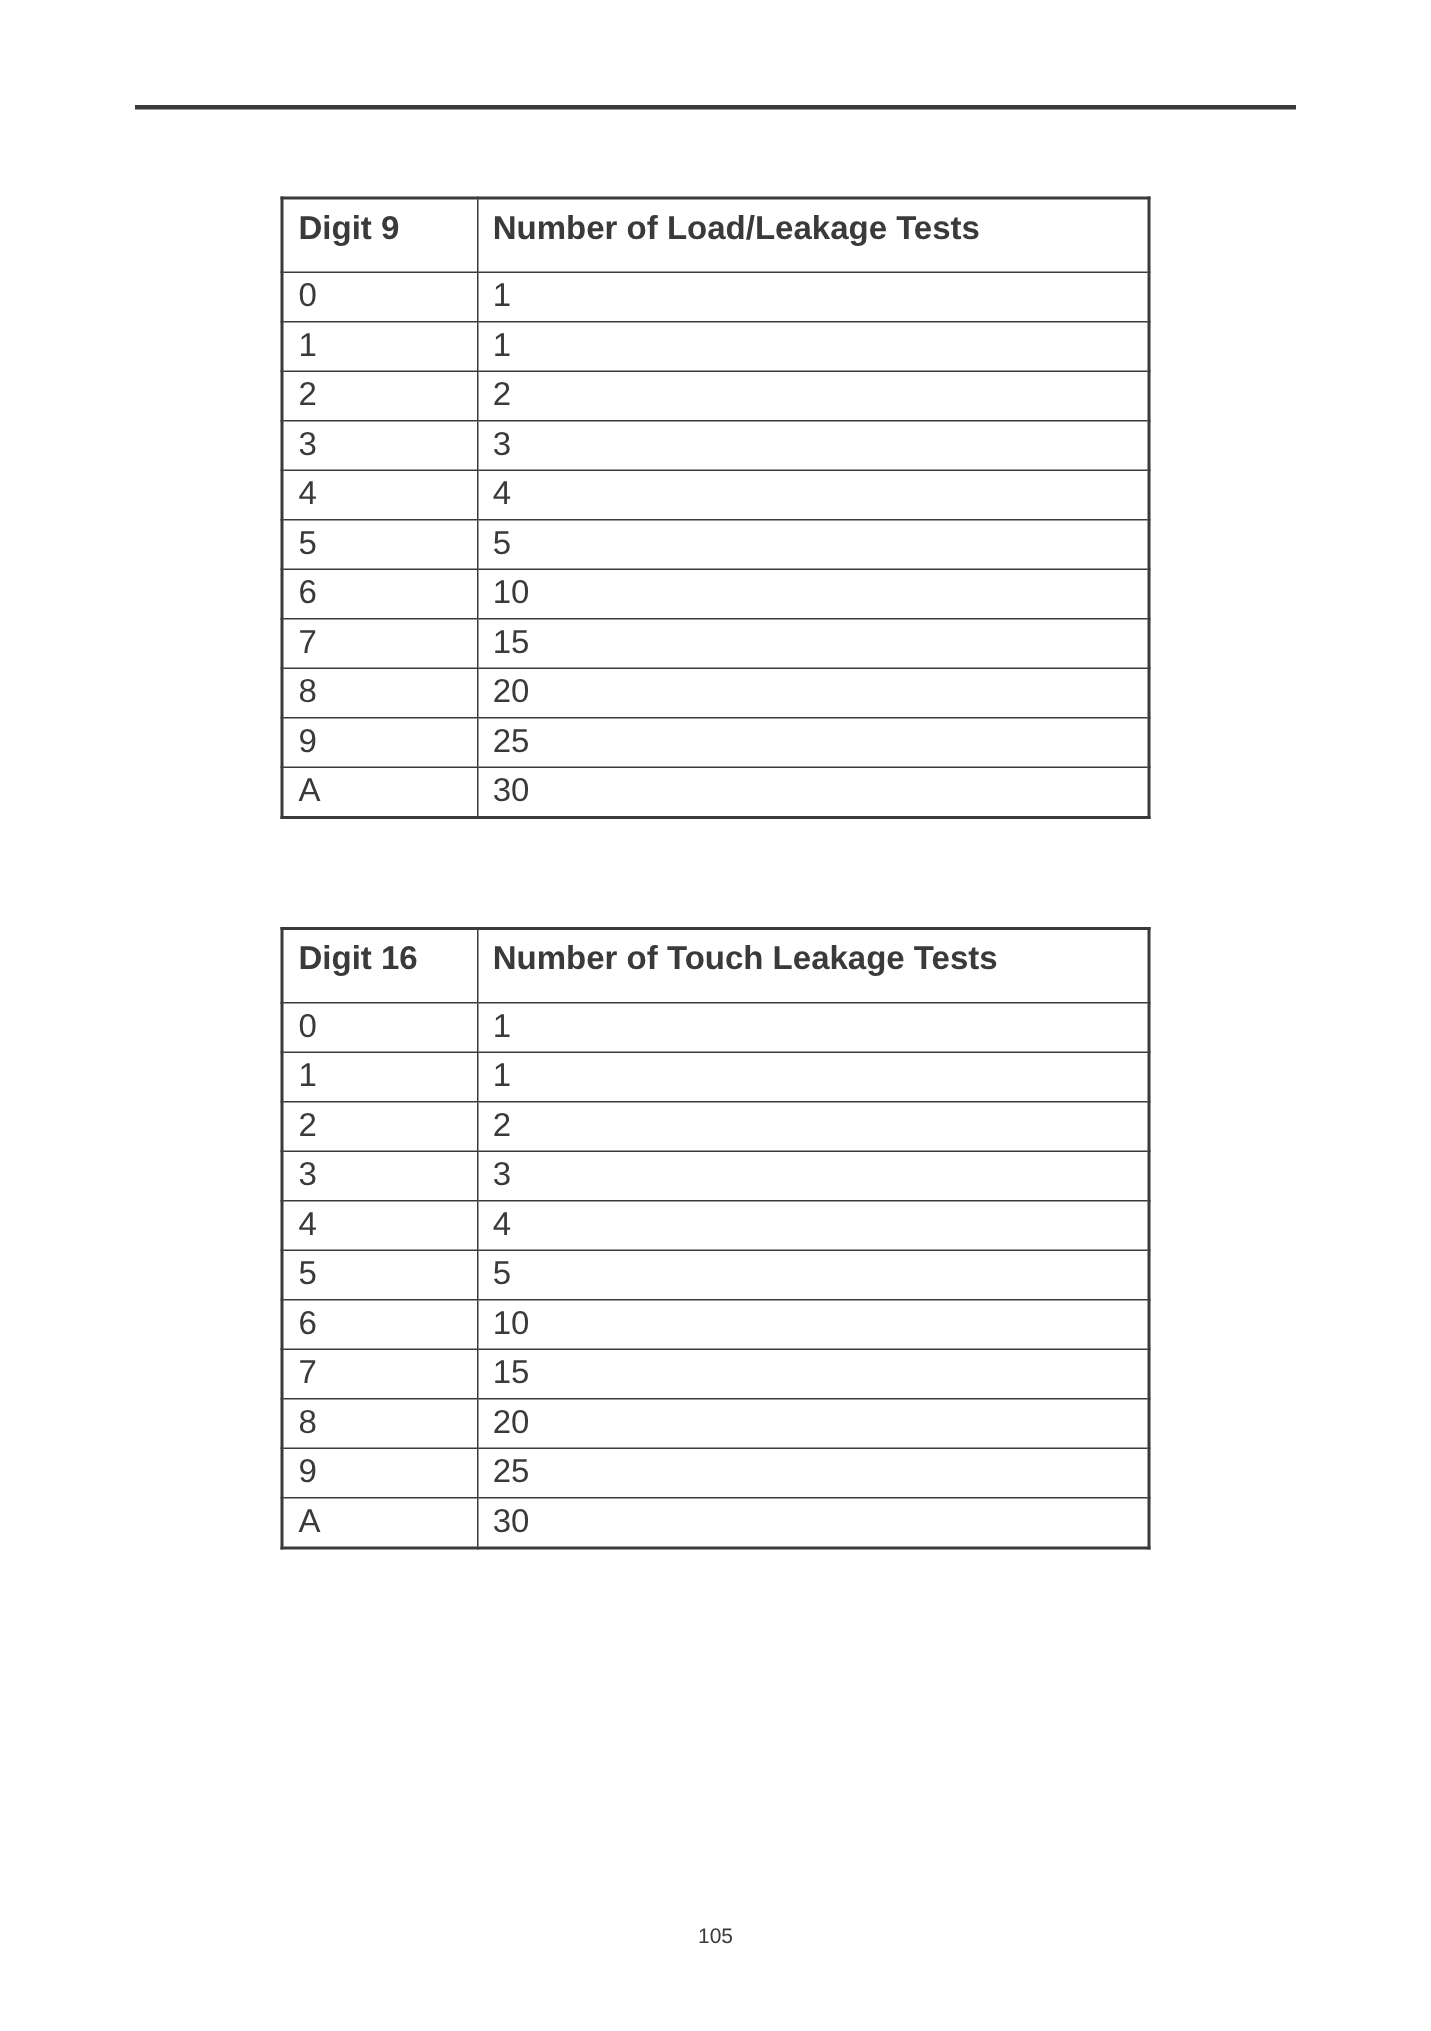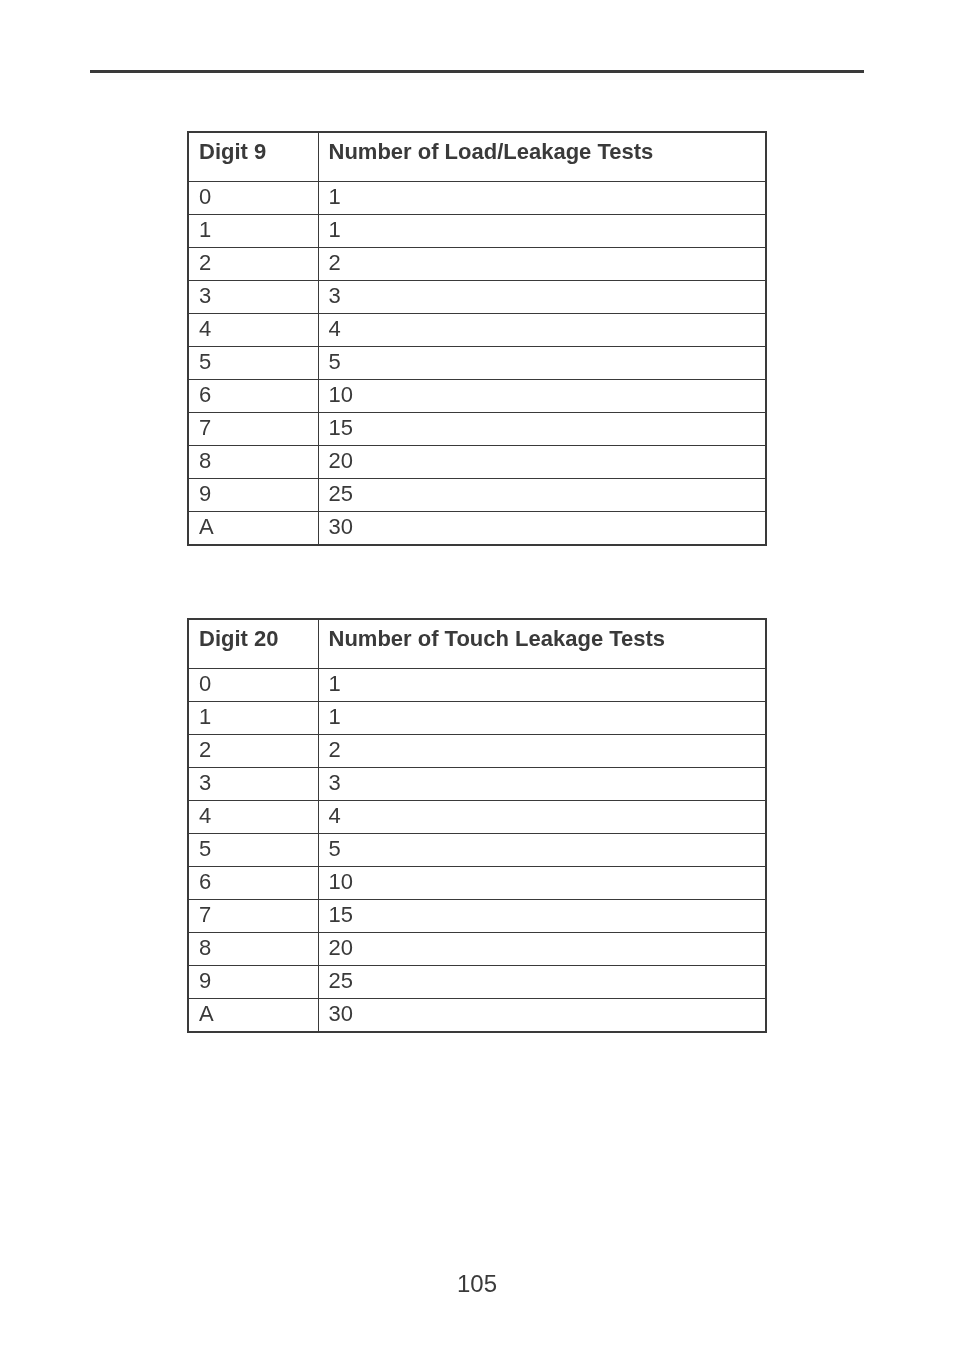--- a/index.html
+++ b/index.html
@@ -58,21 +58,21 @@
   table.data td {
     padding: 2px 10px 4px 10px;
   }
   table.data .col-digit { width: 130px; }
   .page-number {
     position: absolute;
     bottom: 56px;
     left: 0;
     width: 100%;
     text-align: center;
-    font-size: 24px;
+    font-size: 14px;
     color: #3a3a3a;
   }
 </style>
 </head>
 <body>
 
 <div class="page">
 
   <hr class="header-rule">
 
@@ -129,21 +129,21 @@
         <tr>
             <td>A</td>
             <td>30</td>
           </tr>
       </tbody>
     </table>
 
     <table class="data">
       <thead>
         <tr>
-          <th class="col-digit">Digit 20</th>
+          <th class="col-digit">Digit 16</th>
           <th>Number of Touch Leakage Tests</th>
         </tr>
       </thead>
       <tbody>
         <tr>
             <td>0</td>
             <td>1</td>
           </tr>
         <tr>
             <td>1</td>

